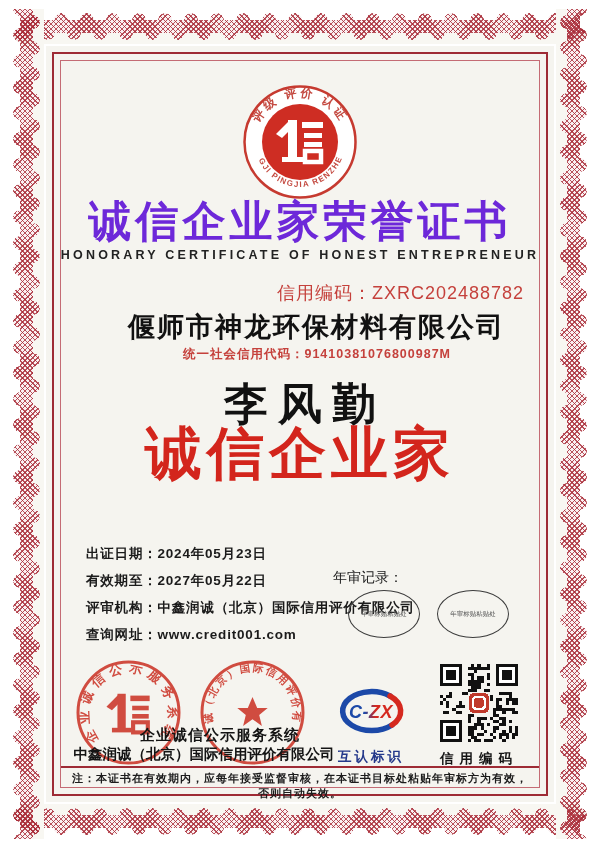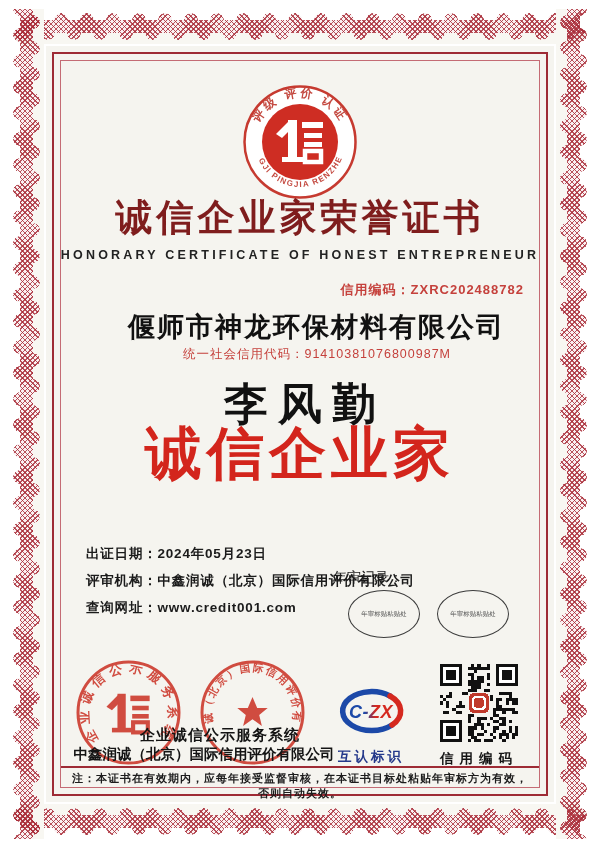--- a/index.html
+++ b/index.html
@@ -36,25 +36,25 @@
   .paper{position:absolute;inset:46px;background:#f5f4ef;}
   .frame-outer{position:absolute;inset:52px;border:2.5px solid #9e2b35;}
   .frame-inner{position:absolute;inset:60px;border:1px solid #c46b74;}
   .note-line{position:absolute;left:61px;right:61px;top:766px;border-top:2px solid #9e2b35;}
 
   
   .abs{position:absolute;}
   .ctr{left:0;right:0;text-align:center;}
 
   .badge{left:242px;top:84px;width:116px;height:116px;}
-  .title{top:199px;font-size:37px;font-weight:900;color:#7f1d1d;letter-spacing:4px;line-height:1.05;}
+  .title{top:199px;font-size:43px;font-weight:900;color:#6d28d9;letter-spacing:4px;line-height:1.05;}
   .subtitle{top:248px;font-size:12.5px;font-weight:bold;color:#222;letter-spacing:3.2px;}
-  .credit-code{top:281px;right:76px;font-size:13px;font-weight:bold;color:#c5413c;letter-spacing:1px;}
+  .credit-code{top:281px;right:76px;font-size:18px;font-weight:normal;color:#c5413c;letter-spacing:1px;}
   .company{top:309px;font-size:27px;font-weight:900;color:#111;letter-spacing:2px;padding-left:33px;}
-  .uscc{top:346px;font-size:12.5px;font-weight:normal;color:#c5413c;letter-spacing:1px;padding-left:34px;}
+  .uscc{top:346px;font-size:12.5px;font-weight:bold;color:#c5413c;letter-spacing:1px;padding-left:34px;}
   .honoree-name{top:375px;font-size:44px;font-weight:900;color:#111;letter-spacing:10px;text-indent:10px;}
   .honor-title{top:416px;font-size:57px;font-weight:900;color:#d3251c;letter-spacing:5px;}
 
   .details{left:86px;top:546px;}
   .detail-row{margin-bottom:12px;font-size:13.5px;font-weight:bold;color:#1b1b1b;letter-spacing:.8px;line-height:15px;}
 
   .review-label{left:333px;top:569px;font-size:14px;font-weight:normal;color:#1b1b1b;}
   .sticker{width:70px;height:46px;border:1.5px solid #3c3c3c;border-radius:50%;
     display:flex;align-items:center;justify-content:center;
     font-size:6.5px;color:#555;background:transparent;}
@@ -122,20 +122,21 @@
   <div class="abs credit-code">信用编码：ZXRC202488782</div>
 
   <div class="abs ctr company">偃师市神龙环保材料有限公司</div>
   <div class="abs ctr uscc">统一社会信用代码：91410381076800987M</div>
 
   <div class="abs ctr honoree-name">李风勤</div>
   <div class="abs ctr honor-title">诚信企业家</div>
 
   <div class="abs details">
     <div class="detail-row"><span>出证日期：</span><span>2024年05月23日</span></div>
+    <div class="detail-row"><span>有效期至：</span><span>2027年05月22日</span></div>
     <div class="detail-row"><span>评审机构：</span><span>中鑫润诚（北京）国际信用评价有限公司</span></div>
     <div class="detail-row"><span>查询网址：</span><span>www.credit001.com</span></div>
   </div>
 
   <div class="abs review-label">年审记录：</div>
   <div class="abs sticker sticker1">
       <span>年审标贴粘贴处</span>
     </div>
   <div class="abs sticker sticker2">
       <span>年审标贴粘贴处</span>

